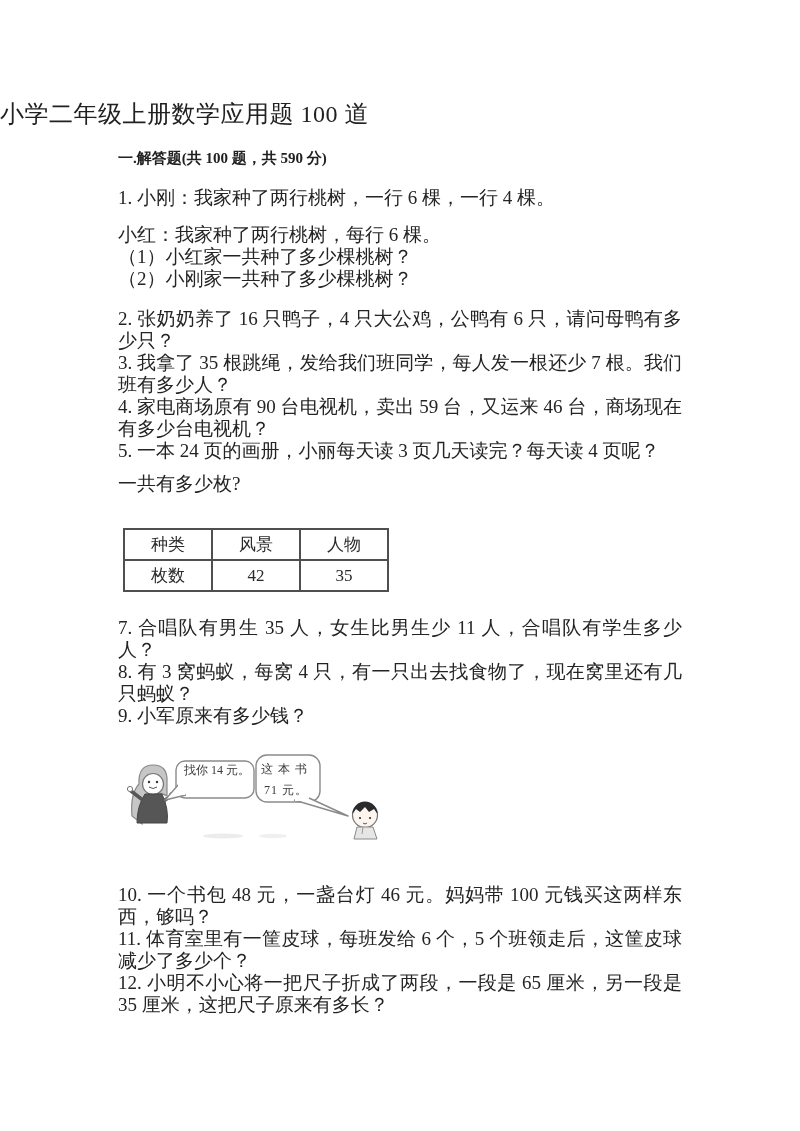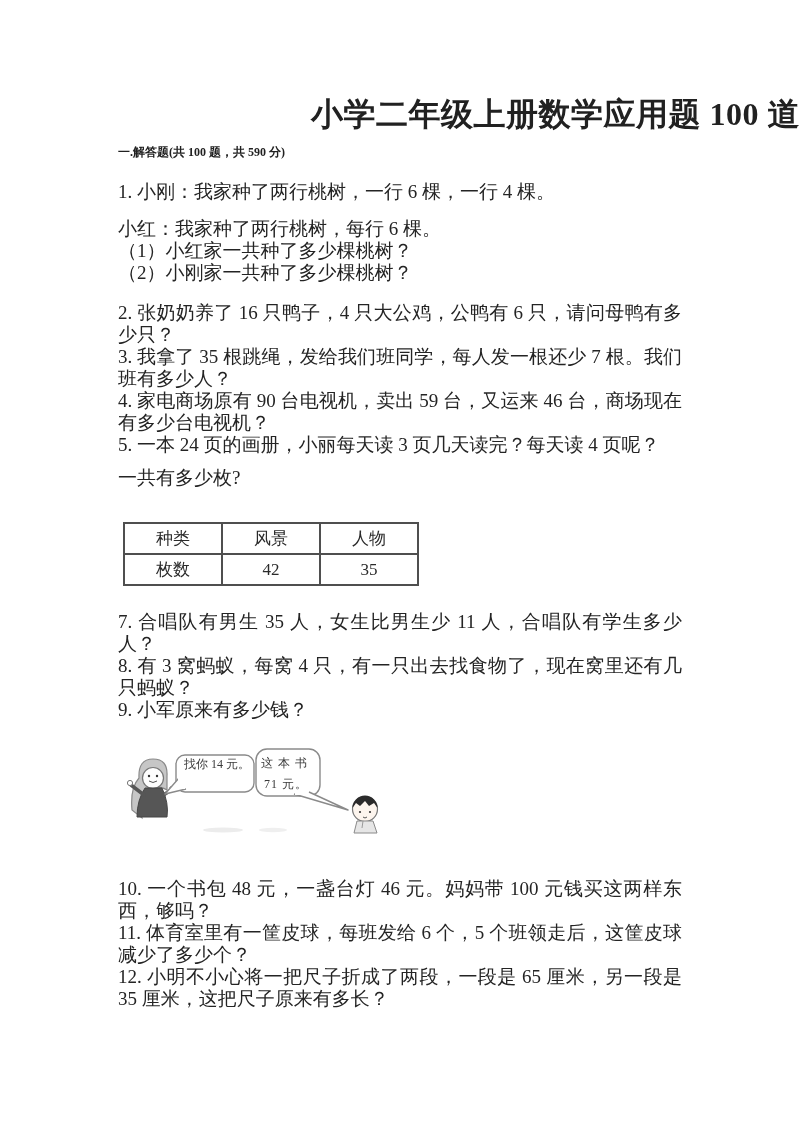--- a/index.html
+++ b/index.html
@@ -9,29 +9,29 @@
     width:800px;
     height:1131px;
     background:#ffffff;
     font-family:"Liberation Serif","DejaVu Serif",serif;
     color:#212121;
     overflow:hidden;
   }
   .content { padding:0 118px; }
   .title {
     margin-top:97px;
-    font-size:32px;
+    font-size:24px;
     line-height:34px;
-    text-align:right;
-    font-weight:700;
+    text-align:left;
+    font-weight:400;
     letter-spacing:0.5px;
   }
   .section-heading {
-    margin-top:10px;
-    font-size:12px;
+    margin-top:16px;
+    font-size:15px;
     line-height:22px;
     font-weight:700;
   }
   p.qp {
     font-size:19px;
     line-height:22px;
     text-align:justify;
     color:#242424;
   }
   .qgroup p { margin:0; }
@@ -40,21 +40,21 @@
   .mt16 { }
   .mt11 { margin-top:11px; }
   .mt50 { margin-top:25px; }
   .mt30 { margin-top:30px; }
   .stamp-table {
     border-collapse:collapse;
     margin:33px 0 0 5px;
   }
   .stamp-table td {
     border:2px solid #4f4f4f;
-    width:98px;
+    width:88px;
     height:31px;
     text-align:center;
     vertical-align:middle;
     font-size:17px;
     color:#2a2a2a;
     padding:0;
   }
   .illustration {
     position:relative;
     margin-top:27px;

